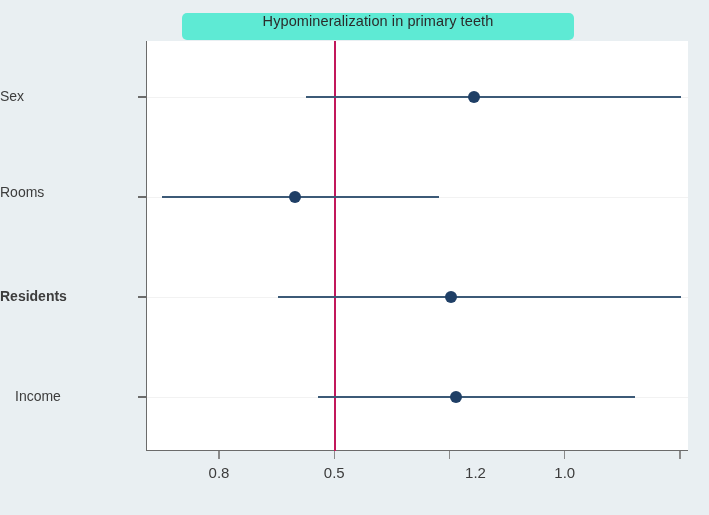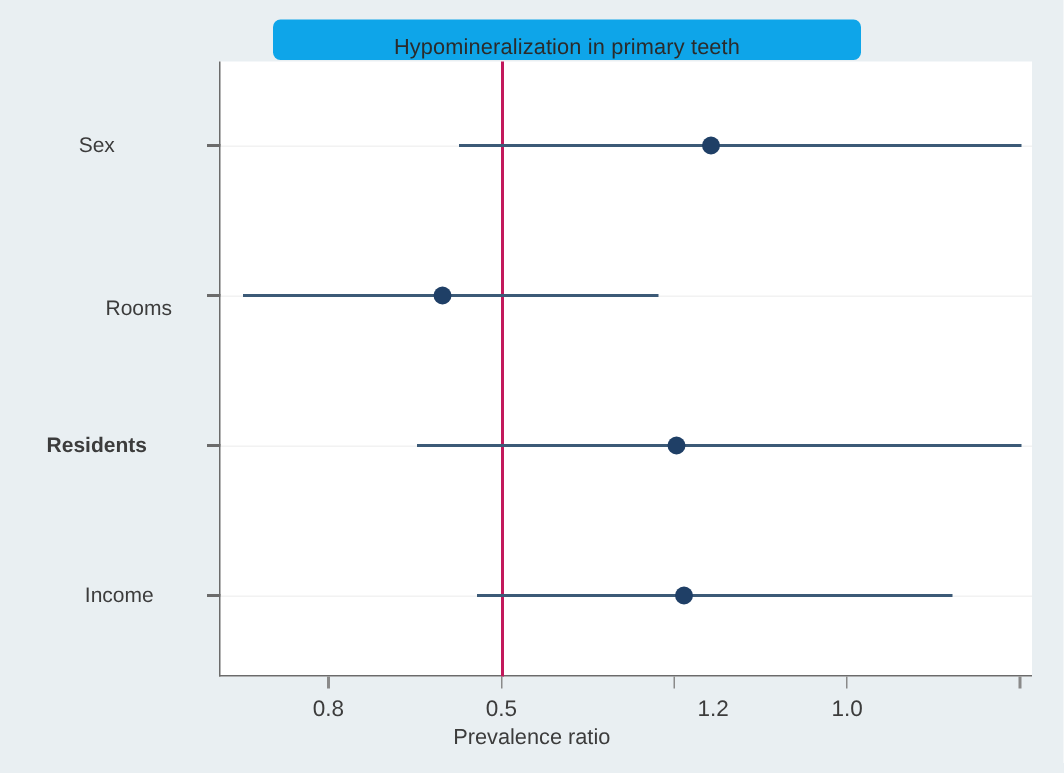--- a/index.html
+++ b/index.html
@@ -13,24 +13,24 @@
   #figure{
     position:absolute;
     left:0;top:0;
     width:709px;height:515px;
   }
   
   #title-banner{
     position:absolute;
     left:182px;top:13px;
     width:392px;height:27px;
-    background:#0ea5e9;
+    background:#5eead4;
     border-radius:5px;
     display:flex;
-    align-items:flex-end;
+    align-items:flex-start;
     justify-content:center;
   }
   #title-text{
     font-size:14.5px;
     color:#2b2b2b;
     letter-spacing:0.1px;
     white-space:nowrap;
   }
   
   #plot-area{
@@ -68,21 +68,21 @@
     position:absolute;
     width:12px;height:12px;
     border-radius:50%;
     background:#1f3f66;
     transform:translate(-50%,-50%);
   }
   
   .ytick-label{
     position:absolute;
     right:709px;
-    text-align:center;
+    text-align:left;
     font-size:14px;
     color:#3c3c3c;
     white-space:nowrap;
   }
   .ytick-mark{
     position:absolute;
     width:9px;height:1.4px;
     background:#6b6b6b;
   }
   
@@ -130,35 +130,34 @@
         <div class="point" title="Residents: 1.2" style="left: 303.5px; top: 256px; background: rgb(31, 63, 102);"></div>
         <div class="row-band" style="top: 356px;"></div>
         <div class="ci-line" title="Income: 0.97–1.52" style="left: 170.962px; width: 316.938px; top: 354.9px; background: rgb(60, 90, 119);"></div>
         <div class="point" title="Income: 1.21" style="left: 309.262px; top: 356px; background: rgb(31, 63, 102);"></div>
       </div>
   </div>
 
   <div id="y-axis">
       <div class="ytick-label" style="left: 0px; width: 129px; right: auto; top: 88px;">Sex</div>
       <div class="ytick-mark" style="left: 138px; top: 96.3px;"></div>
-      <div class="ytick-label" style="left: 0px; width: 129px; right: auto; top: 197px; margin-left: 28px;">Rooms</div>
+      <div class="ytick-label" style="left: 0px; width: 129px; right: auto; top: 184px;">Rooms</div>
       <div class="ytick-mark" style="left: 138px; top: 196.3px;"></div>
       <div class="ytick-label" style="left: 0px; width: 129px; right: auto; top: 288px; font-weight: bold;">Residents</div>
       <div class="ytick-mark" style="left: 138px; top: 296.3px;"></div>
       <div class="ytick-label" style="left: 15px; width: 129px; right: auto; top: 388px;">Income</div>
       <div class="ytick-mark" style="left: 138px; top: 396.3px;"></div>
     </div>
   <div id="x-axis">
       <div class="xtick-mark" style="left: 218.3px; top: 451px;"></div>
       <div class="xtick-label" style="left: 219px; top: 464px;">0.8</div>
       <div class="xtick-mark" style="left: 333.55px; top: 451px;"></div>
       <div class="xtick-label" style="left: 334.25px; top: 464px;">0.5</div>
       <div class="xtick-mark" style="left: 448.8px; top: 451px;"></div>
       <div class="xtick-label" style="left: 449.5px; top: 464px; margin-left: 26px;">1.2</div>
       <div class="xtick-mark" style="left: 564.05px; top: 451px;"></div>
       <div class="xtick-label" style="left: 564.75px; top: 464px;">1.0</div>
       <div class="xtick-mark" style="left: 679.3px; top: 451px;"></div>
       <div class="xtick-label" style="left: 680px; top: 464px; margin-left: 45px;">1.6</div>
     </div>
 
-  <div id="xaxis-title">Prevalence ratio</div>
 
 </div>
 
 </body></html>

